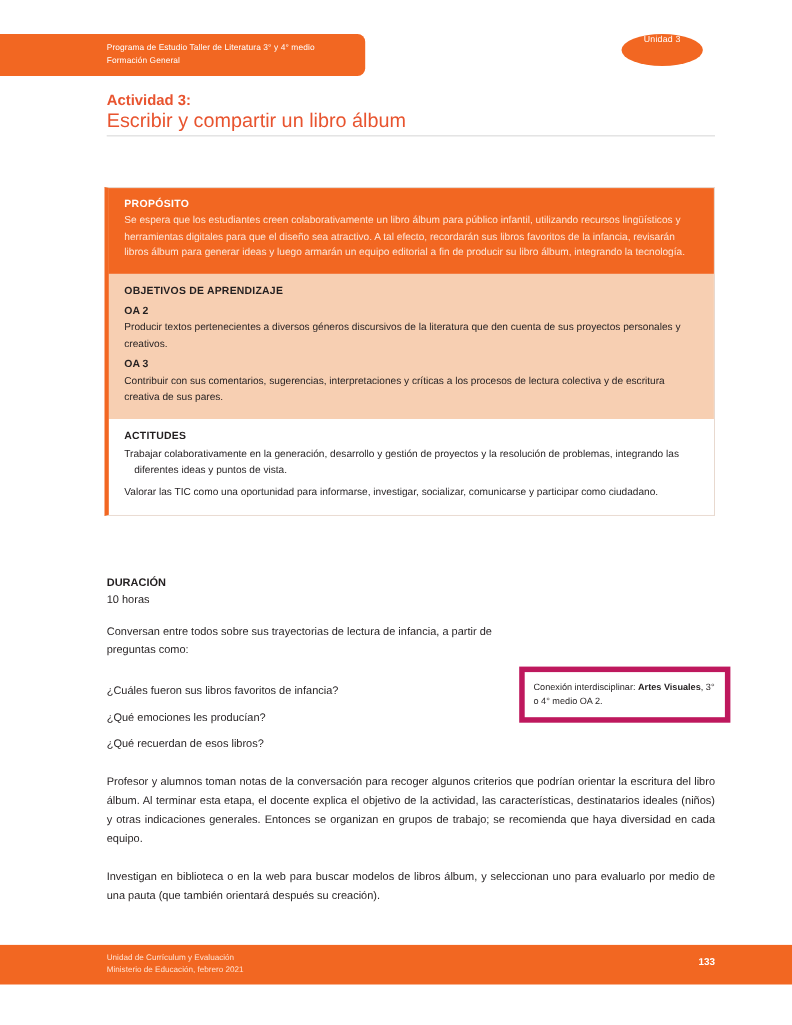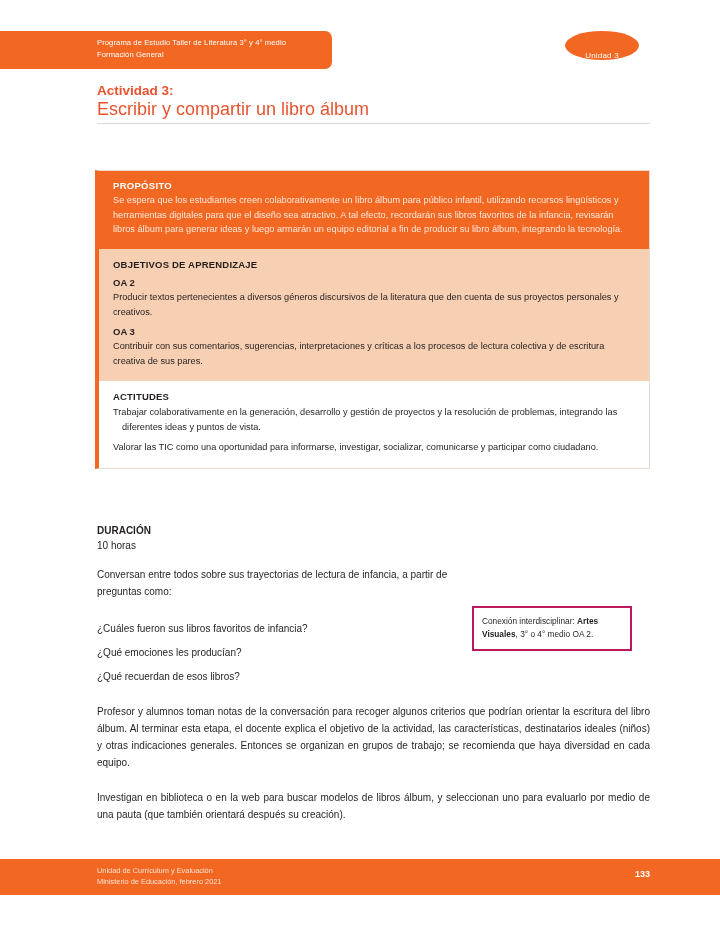--- a/index.html
+++ b/index.html
@@ -39,21 +39,21 @@
 
   .unit-badge {
     position: absolute;
     top: 31px;
     left: 565px;
     width: 74px;
     height: 29px;
     background: #f26722;
     border-radius: 50%;
     display: flex;
-    align-items: flex-end;
+    align-items: flex-start;
     justify-content: center;
   }
   .unit-badge span {
     color: #ffffff;
     font-size: 8px;
     letter-spacing: .2px;
   }
 
   
   .title-wrap {
@@ -180,23 +180,23 @@
   .intro-text {
     width: 360px;
     font-size: 10px;
     line-height: 17px;
     color: #231f20;
   }
   .sidenote {
     position: absolute;
     top: 40px;
     left: 375px;
-    width: 160px;
+    width: 192px;
     box-sizing: border-box;
-    border: 2px solid #be185d;
+    border: 5px solid #be185d;
     padding: 7px 8px 8px 8px;
     font-size: 8.3px;
     line-height: 13px;
     color: #231f20;
   }
   .sidenote b { font-weight: bold; }
 
   .question-list {
     margin-top: 20px;
   }

